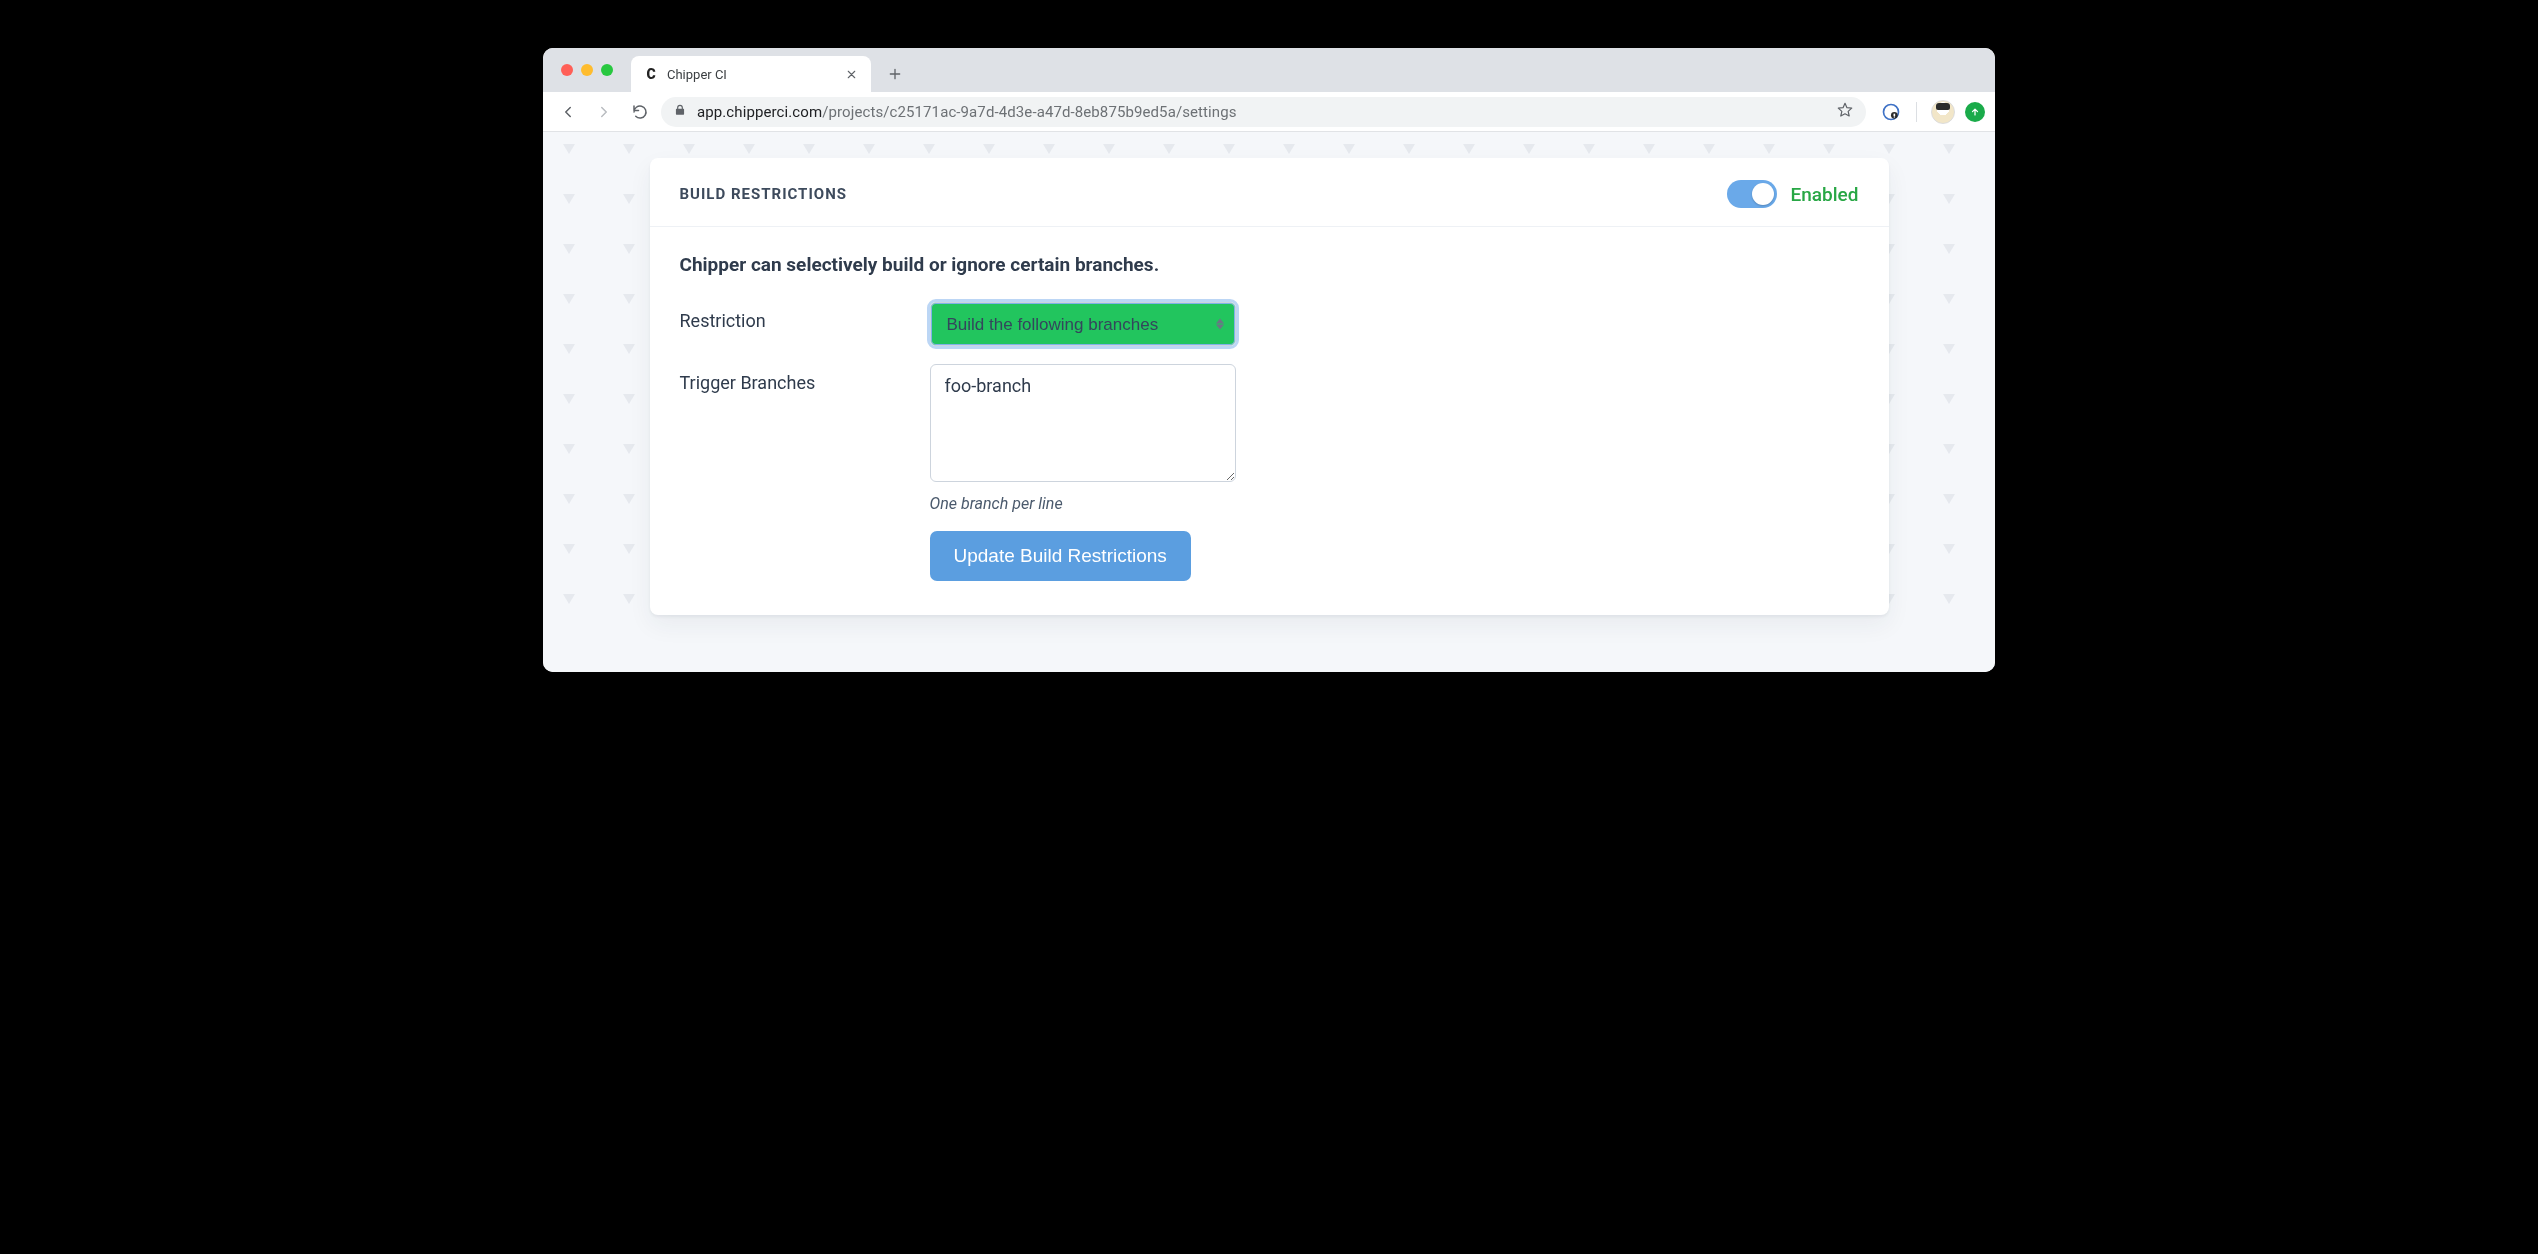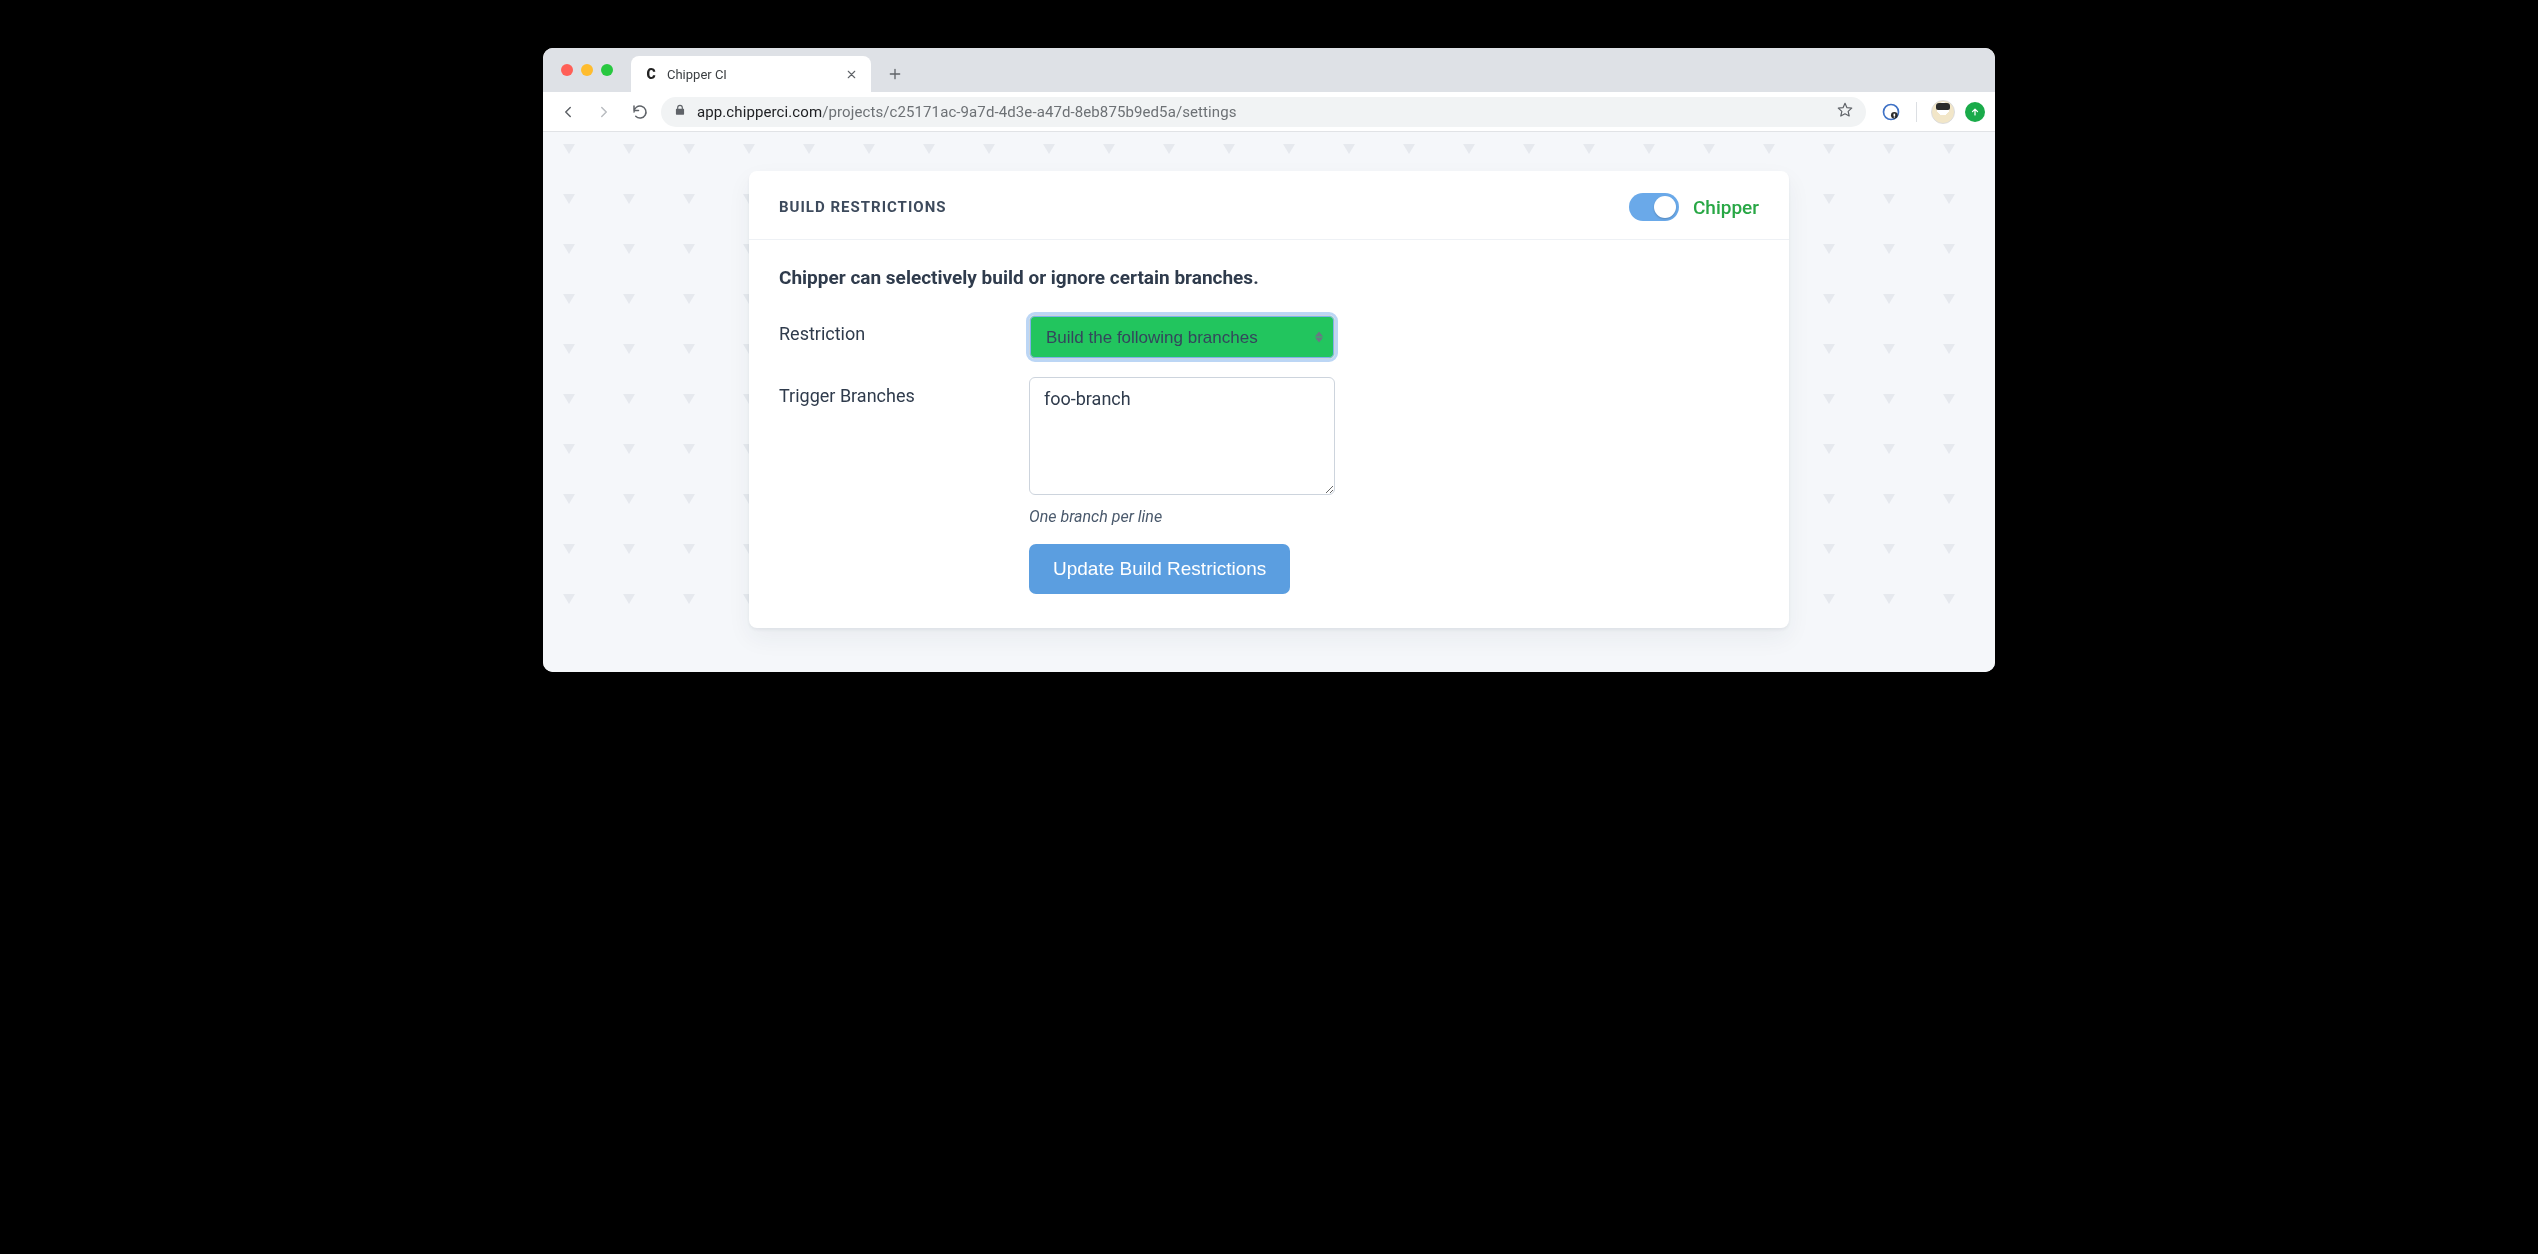--- a/index.html
+++ b/index.html
@@ -128,22 +128,22 @@
     clip-path: polygon(0 0, 100% 0, 50% 100%);
   }
   .tri-grid .tri-row { margin-top: 40px;}
   .tri-grid .tri-row:first-child{ margin-top:12px;}
 
   .card {
     position:relative;
     background:#fff;
     border-radius:8px;
     box-shadow: 0 2px 3px rgba(32,45,60,0.06), 0 10px 24px rgba(32,45,60,0.06);
-    width: 1040px;
-    margin: 17px auto;
+    width: 1239px;
+    margin: 4px auto;
     overflow:hidden;
   }
   .card-header {
     display:flex; align-items:center; justify-content:space-between;
     padding: 22px 30px 18px;
     border-bottom:1px solid #eef1f5;
   }
   .card-title {
     font-size:15px; font-weight:700; letter-spacing:1px;
     color:#3d4a5c; text-transform:uppercase;
@@ -542,21 +542,21 @@
           <div class="tri"></div>
           <div class="tri"></div>
         </div>
     </div>
 
     <div class="card">
       <div class="card-header">
         <div class="card-title">Build Restrictions</div>
         <div class="toggle-wrap">
           <div class="toggle"></div>
-          <div class="toggle-label">Chipper</div>
+          <div class="toggle-label">Enabled</div>
         </div>
       </div>
       <div class="card-body">
         <p class="intro">Chipper can selectively build or ignore certain branches.</p>
 
         <div class="form-row">
           <label class="form-label">Restriction</label>
           <div class="select-wrap">
             <select class="select">
               <option>Build the following branches</option>

